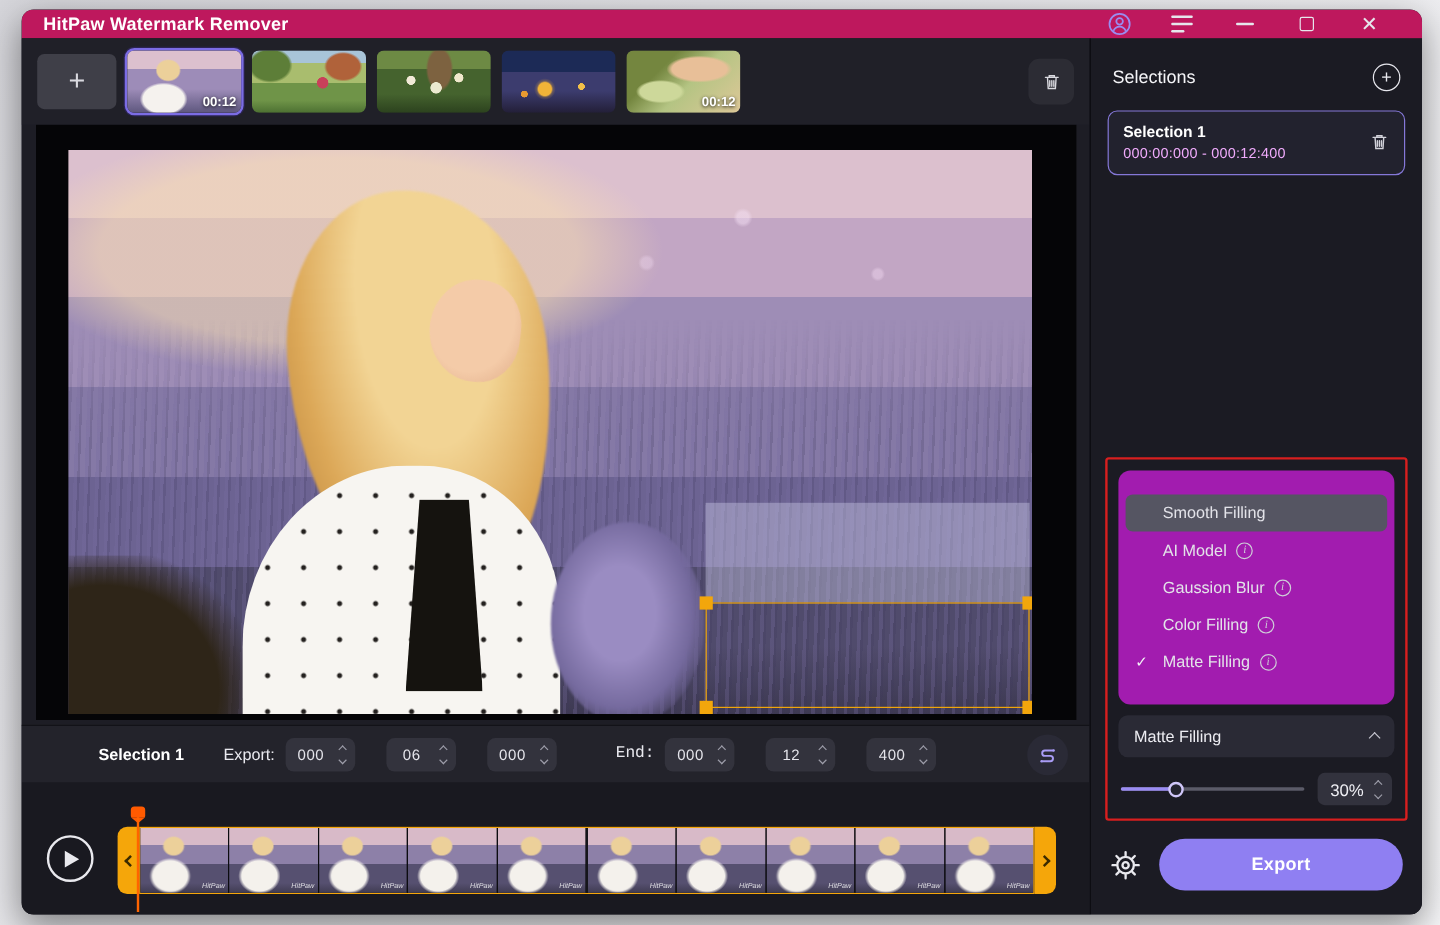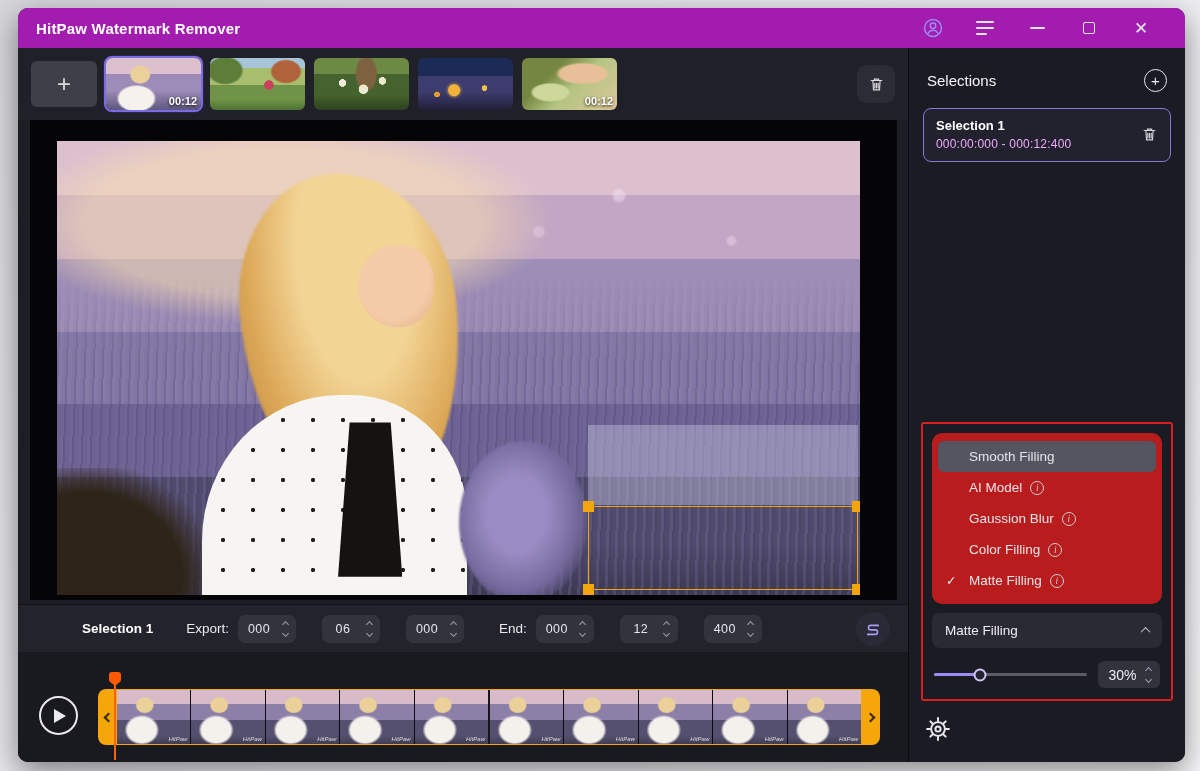--- a/index.html
+++ b/index.html
@@ -4,21 +4,21 @@
 <style>
   * { margin:0; padding:0; box-sizing:border-box; }
   html,body { width:1200px; height:771px; font-family:"Liberation Sans", sans-serif; }
   .stage { position:relative; width:1200px; height:771px;
            background:linear-gradient(135deg,#d6d6db 0%,#ececef 55%,#f8f8fa 100%); overflow:hidden; }
   .window { position:absolute; left:18px; top:8px; right:15px; bottom:9px;
             background:#1d1d25; border-radius:10px; overflow:hidden;
             box-shadow:0 10px 30px rgba(0,0,0,.45); display:flex; flex-direction:column; }
 
   
-  .titlebar { height:40px; background:#a21caf; display:flex; align-items:center; padding:0 18px; flex:none; }
+  .titlebar { height:24px; background:#be185d; display:flex; align-items:center; padding:0 18px; flex:none; }
   .title { font-size:15px; font-weight:700; color:#ffffff; letter-spacing:.2px; }
   .wctrls { margin-left:auto; display:flex; align-items:center; gap:0; }
   .wbtn { width:52px; height:40px; display:flex; align-items:center; justify-content:center; color:#e6e6ec; }
   .hamb { display:flex; flex-direction:column; gap:4px; }
   .hamb i { display:block; height:2px; background:#e6e6ec; border-radius:1px; }
   .hamb i:nth-child(1){width:18px;} .hamb i:nth-child(2){width:18px;} .hamb i:nth-child(3){width:11px;}
   .minbar { width:15px; height:2px; background:#e6e6ec; border-radius:1px; }
   .maxsq { width:12px; height:12px; border:1.6px solid #e6e6ec; border-radius:2px; }
   .closex { font-size:17px; line-height:1; }
 
@@ -100,21 +100,21 @@
   .selbox { position:absolute; left:66.1%; top:80.3%; width:33.6%; height:18.6%;
       border:1.5px solid #f0a50a; }
   .handle { position:absolute; width:11px; height:11px; background:#f2a60c; }
   .h-tl{left:-6px;top:-6px;} .h-tr{right:-6px;top:-6px;} .h-bl{left:-6px;bottom:-6px;} .h-br{right:-6px;bottom:-6px;}
 
   
   .controlbar { height:48px; flex:none; background:#23232b; border-top:1px solid #121218;
                 display:flex; align-items:center; padding:0 18px; gap:9px; }
   .sel-name { font-size:13.5px; font-weight:700; color:#ffffff; margin:0 24px 0 46px; }
   .lbl { font-size:13.5px; color:#e9e9ef; }
-  .lbl.endlbl { margin-left:26px; }
+  .lbl.endlbl { margin-left:40px;font-family:Liberation Mono, monospace; }
   .steppers { display:flex; gap:26px; }
   .stepper { width:58px; height:28px; background:#33333d; border-radius:7px;
              display:flex; align-items:center; padding:0 6px 0 0; }
   .sval { flex:1; text-align:center; font-size:12.5px; color:#e5e5eb; letter-spacing:.5px; }
   .spin { display:flex; flex-direction:column; gap:4px; align-items:center; width:10px; }
   .spin i { display:block; width:5px; height:5px; border:solid #9d9da9; border-width:1.6px 1.6px 0 0; }
   .spin .up { transform:rotate(-45deg); }
   .spin .dn { transform:rotate(135deg); }
   .curvebtn { margin-left:auto; width:34px; height:34px; border-radius:50%; background:#2a2a36;
               display:flex; align-items:center; justify-content:center; }
@@ -156,21 +156,21 @@
   .pluscirc { margin-left:auto; width:23px; height:23px; border:1.4px solid #e8e8ee; border-radius:50%;
               color:#e8e8ee; font-size:15px; line-height:1; display:flex; align-items:center; justify-content:center; }
   .selcard { margin:1px 14px 0; border:1px solid #8578d8; border-radius:8px; background:#22222e;
              padding:9px 12px 10px; display:flex; align-items:center; }
   .sc-text { flex:1; min-width:0; }
   .sc-name { font-size:13px; font-weight:700; color:#ffffff; }
   .sc-range { font-size:12px; color:#f0abfc; margin-top:4px; letter-spacing:.2px; }
   .sc-trash { color:#d2d2da; margin-left:8px; }
   .sb-spacer { flex:1; }
   .redbox { margin:0 12px; border:2px solid #d81f1f; border-radius:3px; padding:9px; }
-  .menu { background:#b91c1c; border-radius:10px; padding:8px 6px; }
+  .menu { background:#a21caf; border-radius:10px; padding:20px 6px; }
   .menu-item { height:31px; display:flex; align-items:center; border-radius:6px; padding:0 8px;
                font-size:13.5px; color:#e3e3e9; }
   .menu-item.hi { background:#555562; }
   .chk { width:23px; font-size:12.5px; color:#f2f2f6; }
   .info { width:14px; height:14px; border:1.1px solid #cfcfd8; border-radius:50%; margin-left:8px;
           color:#cfcfd8; font-size:9.5px; display:inline-flex; align-items:center; justify-content:center;
           font-family:"Liberation Serif", serif; font-style:italic; }
   .mattehead { margin-top:9px; height:35px; background:#2a2a35; border-radius:8px; display:flex;
                align-items:center; padding:0 13px; font-size:13.5px; color:#ededf2; }
   .chevup { margin-left:auto; width:7px; height:7px; border:solid #c8c8d2; border-width:1.8px 1.8px 0 0;
@@ -452,17 +452,18 @@
         <div class="sb-foot">
           <span class="gear">
             <span style="display:flex">
               <svg width="26" height="26" viewBox="0 0 20 20" fill="none" stroke="#e9e9ee" stroke-width="1.5" stroke-linecap="round">
                 <circle cx="10" cy="10" r="5.3"></circle>
                   <circle cx="10" cy="10" r="2"></circle>
                 <path d="M10 1.6v2.2M10 16.2v2.2M1.6 10h2.2M16.2 10h2.2M4.1 4.1l1.5 1.5M14.4 14.4l1.5 1.5M15.9 4.1l-1.5 1.5M5.6 14.4l-1.5 1.5"></path>
               </svg>
             </span>
           </span>
+          <div class="exportbtn">Export</div>
         </div>
       </div>
     </div>
   </div>
 </div>
 
 </body></html>

